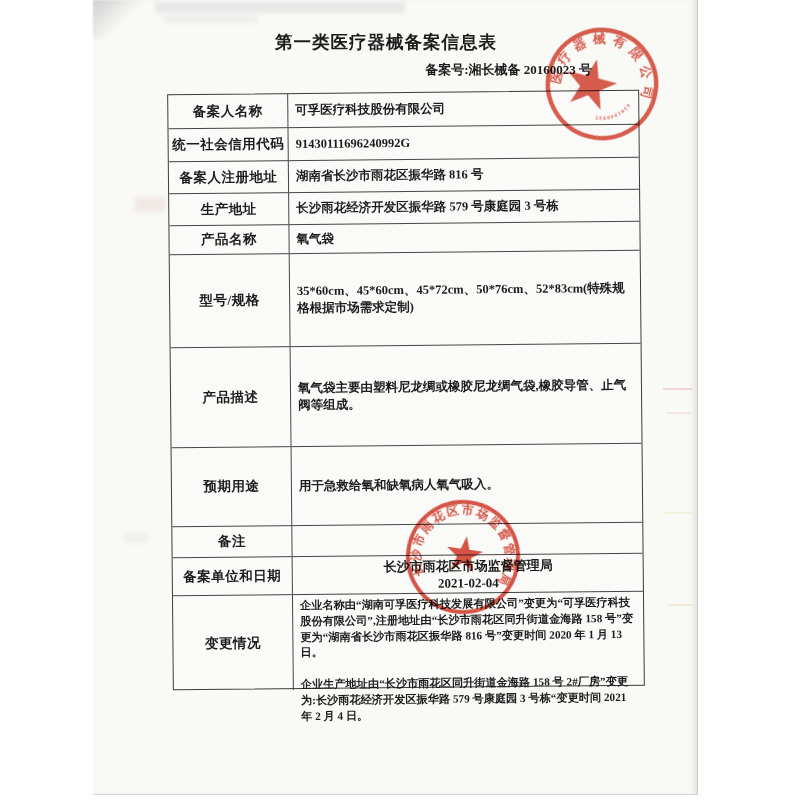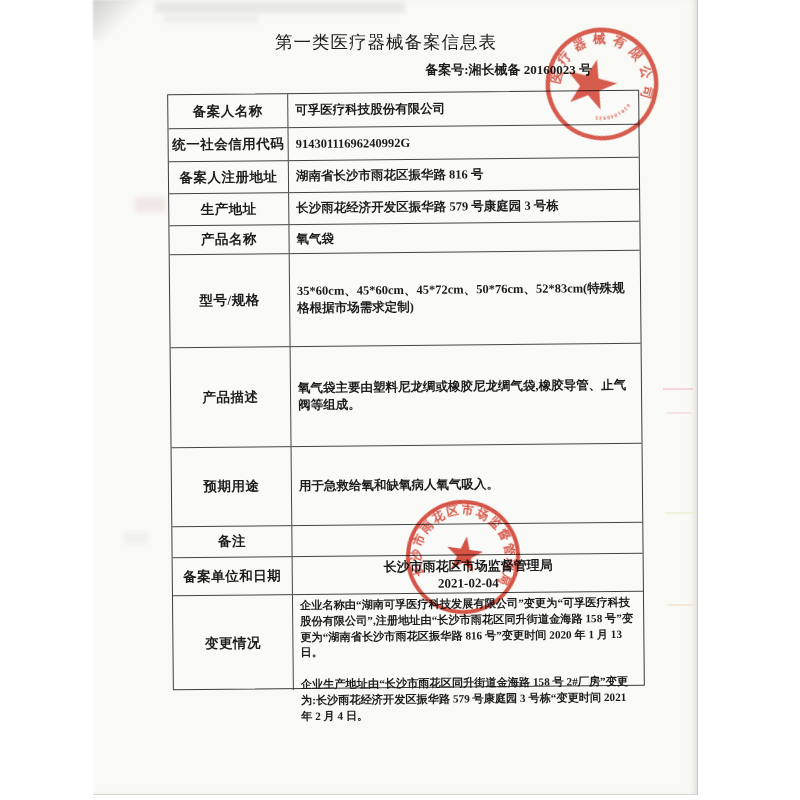--- a/index.html
+++ b/index.html
@@ -14,21 +14,21 @@
   .sm3{left:0;top:0;width:48px;height:40px;background:linear-gradient(135deg,rgba(110,110,118,.38),rgba(110,110,118,0) 62%);filter:blur(1px);opacity:.8;}
   .sm4{left:42px;top:197px;width:30px;height:15px;background:#c8a09a;opacity:.18;}
   .sm5{left:30px;top:532px;width:26px;height:12px;background:#b9bcc2;opacity:.12;}
   .streak{position:absolute;height:2px;filter:blur(.5px);pointer-events:none;}
   .st1{left:570px;top:388px;width:30px;background:#f2b7c6;opacity:.55;}
   .st2{left:574px;top:412px;width:24px;background:#f4c9d2;opacity:.45;}
   .st3{left:572px;top:512px;width:30px;background:#e7ecc4;opacity:.5;}
   .st4{left:575px;top:604px;width:26px;background:#f0d9b9;opacity:.45;}
 
   .doc-title{position:absolute;left:57px;top:30px;width:472px;text-align:center;
-    font-size:17.5px;font-weight:400;letter-spacing:1px;}
+    font-size:17.5px;font-weight:700;letter-spacing:1px;}
   .filing-no{position:absolute;left:57px;top:61px;width:472px;padding-right:30px;box-sizing:border-box;
     text-align:right;font-size:13px;font-weight:700;}
 
   .form-table{position:absolute;left:77px;top:92px;width:472px;height:596px;
     border:1.5px solid #3c3c3c;box-sizing:border-box;background:rgba(255,255,255,.25);
     transform:rotate(-0.55deg);transform-origin:50% 50%;}
   .row{display:flex;border-bottom:1px solid #454545;box-sizing:border-box;}
   .row:last-child{border-bottom:none;}
   .cell{box-sizing:border-box;}
   .lab{width:120px;flex:0 0 120px;border-right:1px solid #454545;display:flex;

